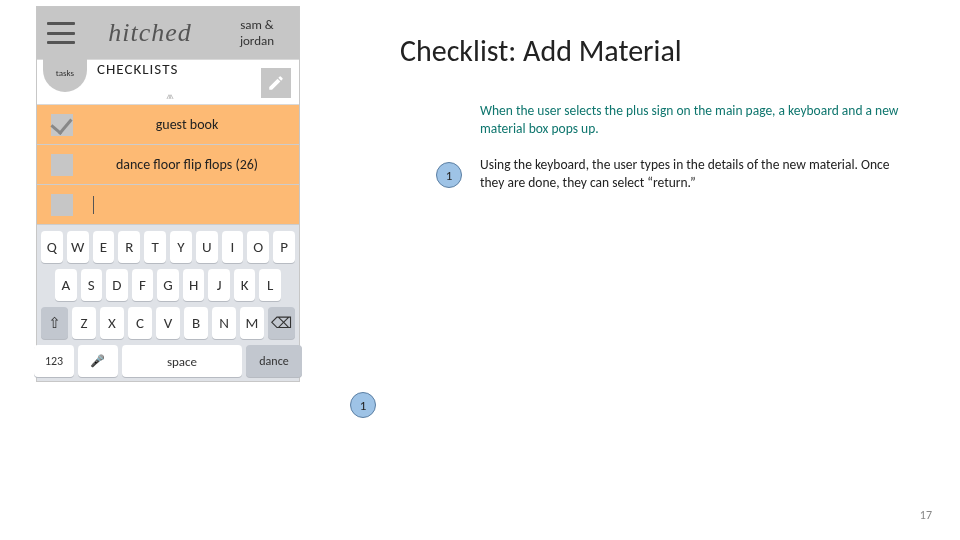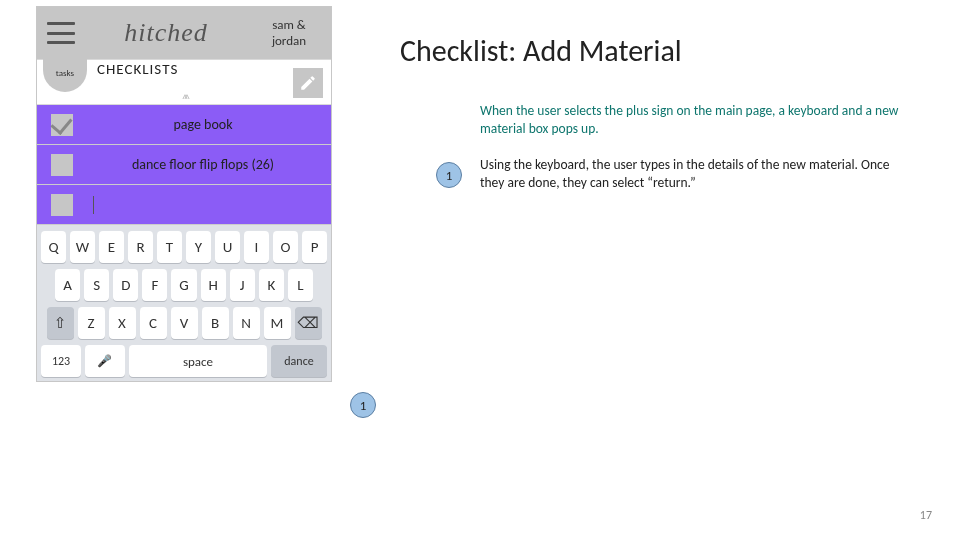--- a/index.html
+++ b/index.html
@@ -9,23 +9,23 @@
     background: #fff;
     font-family: "Segoe UI", Calibri, Arial, sans-serif;
     position: relative;
     overflow: hidden;
   }
   
   .phone {
     position: absolute;
     left: 36px;
     top: 6px;
-    width: 296px;
+    width: 264px;
     border: 1px solid #c7c7c7;
-    background: #8b5cf6;
+    background: #fdba74;
   }
   .topbar {
     height: 52px;
     background: #c6c6c6;
     display: flex;
     align-items: center;
     padding: 0 10px;
     gap: 8px;
   }
   .hamburger {
@@ -145,21 +145,21 @@
     <div class="edit-btn">
       <svg viewBox="0 0 24 24">
           <path fill="#fff" d="M3 17.25V21h3.75L17.81 9.94l-3.75-3.75L3 17.25zM20.71 7.04a1 1 0 0 0 0-1.41l-2.34-2.34a1 1 0 0 0-1.41 0l-1.83 1.83 3.75 3.75 1.83-1.83z"></path>
         </svg>
     </div>
     <div class="chev">^^</div>
   </div>
 
   <div class="row">
     <div class="cb checked"></div>
-    <div class="label">page book</div>
+    <div class="label">guest book</div>
   </div>
   <div class="row">
     <div class="cb"></div>
     <div class="label">dance floor flip flops (26)</div>
   </div>
   <div class="row input">
     <div class="cb"></div>
     <div class="label"><span class="cursor"></span></div>
   </div>
 

